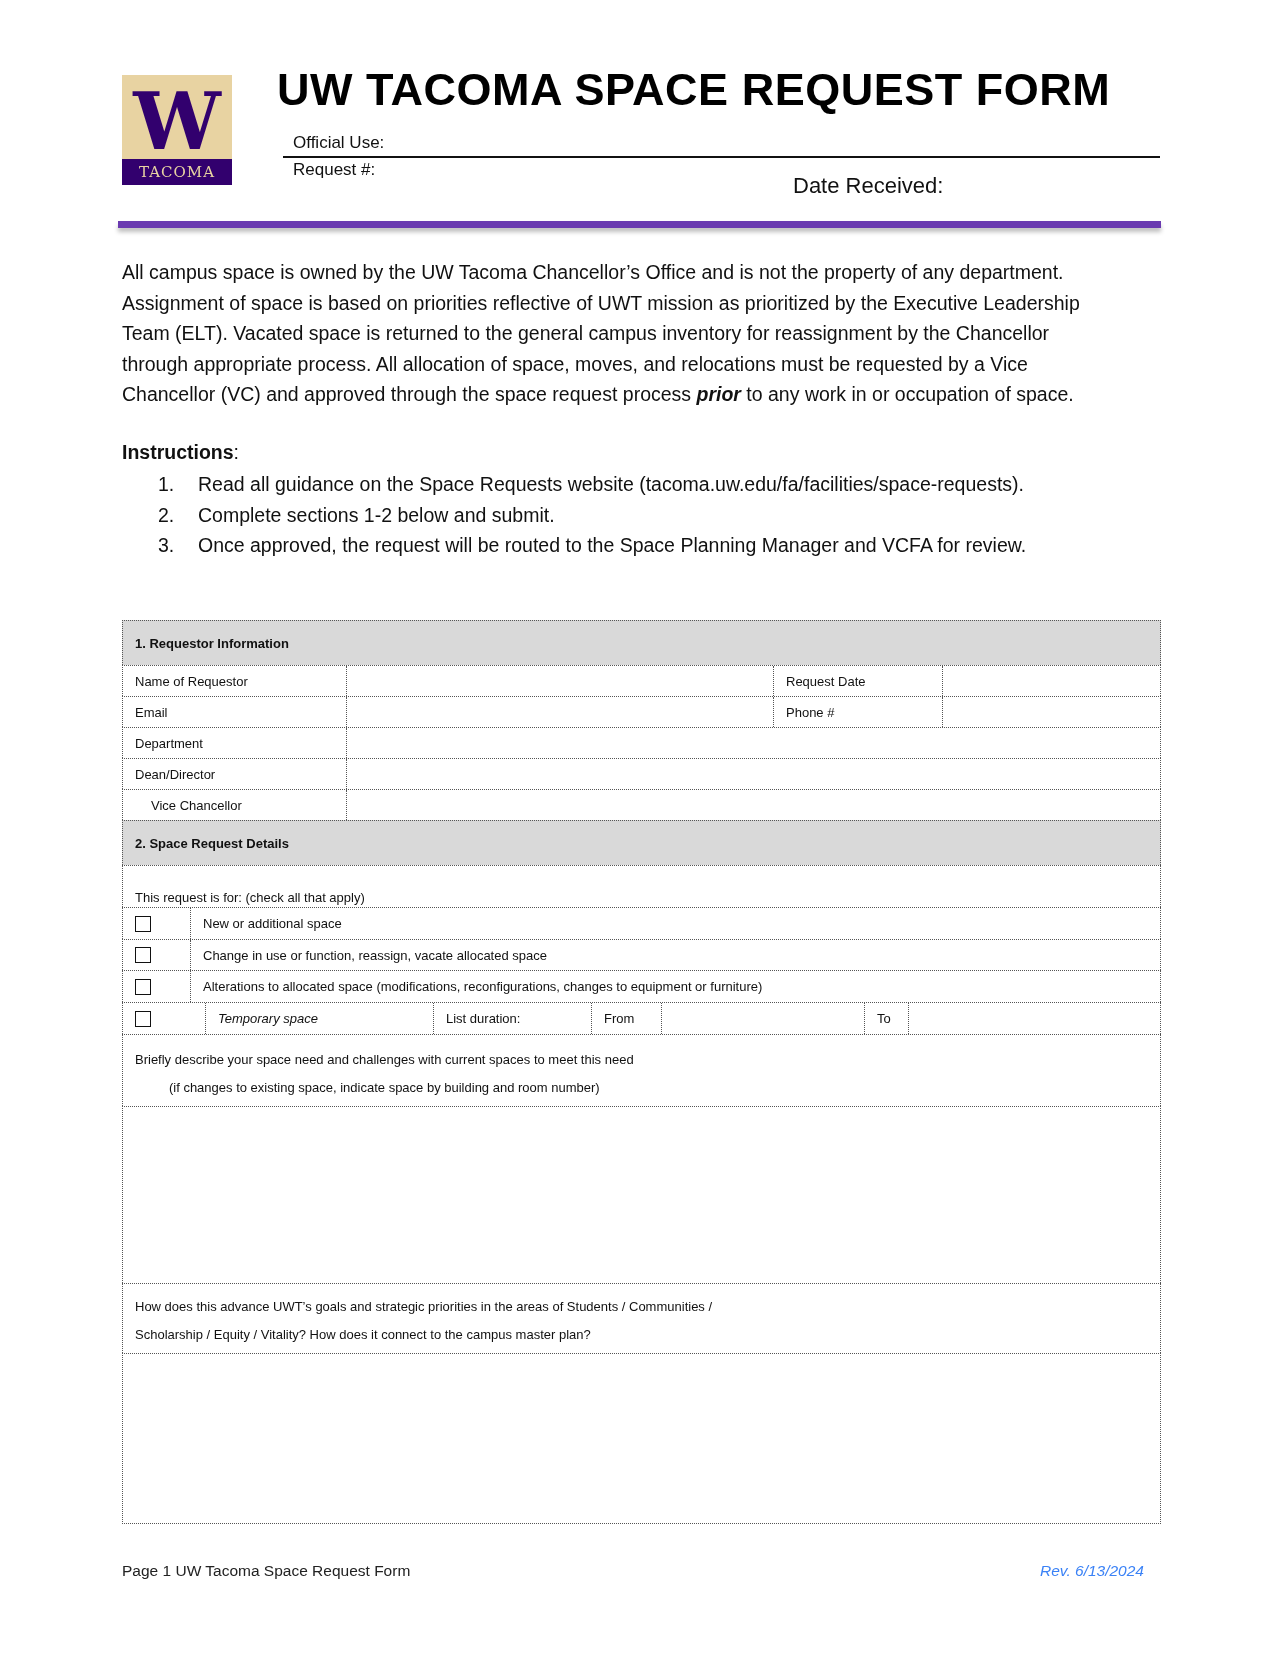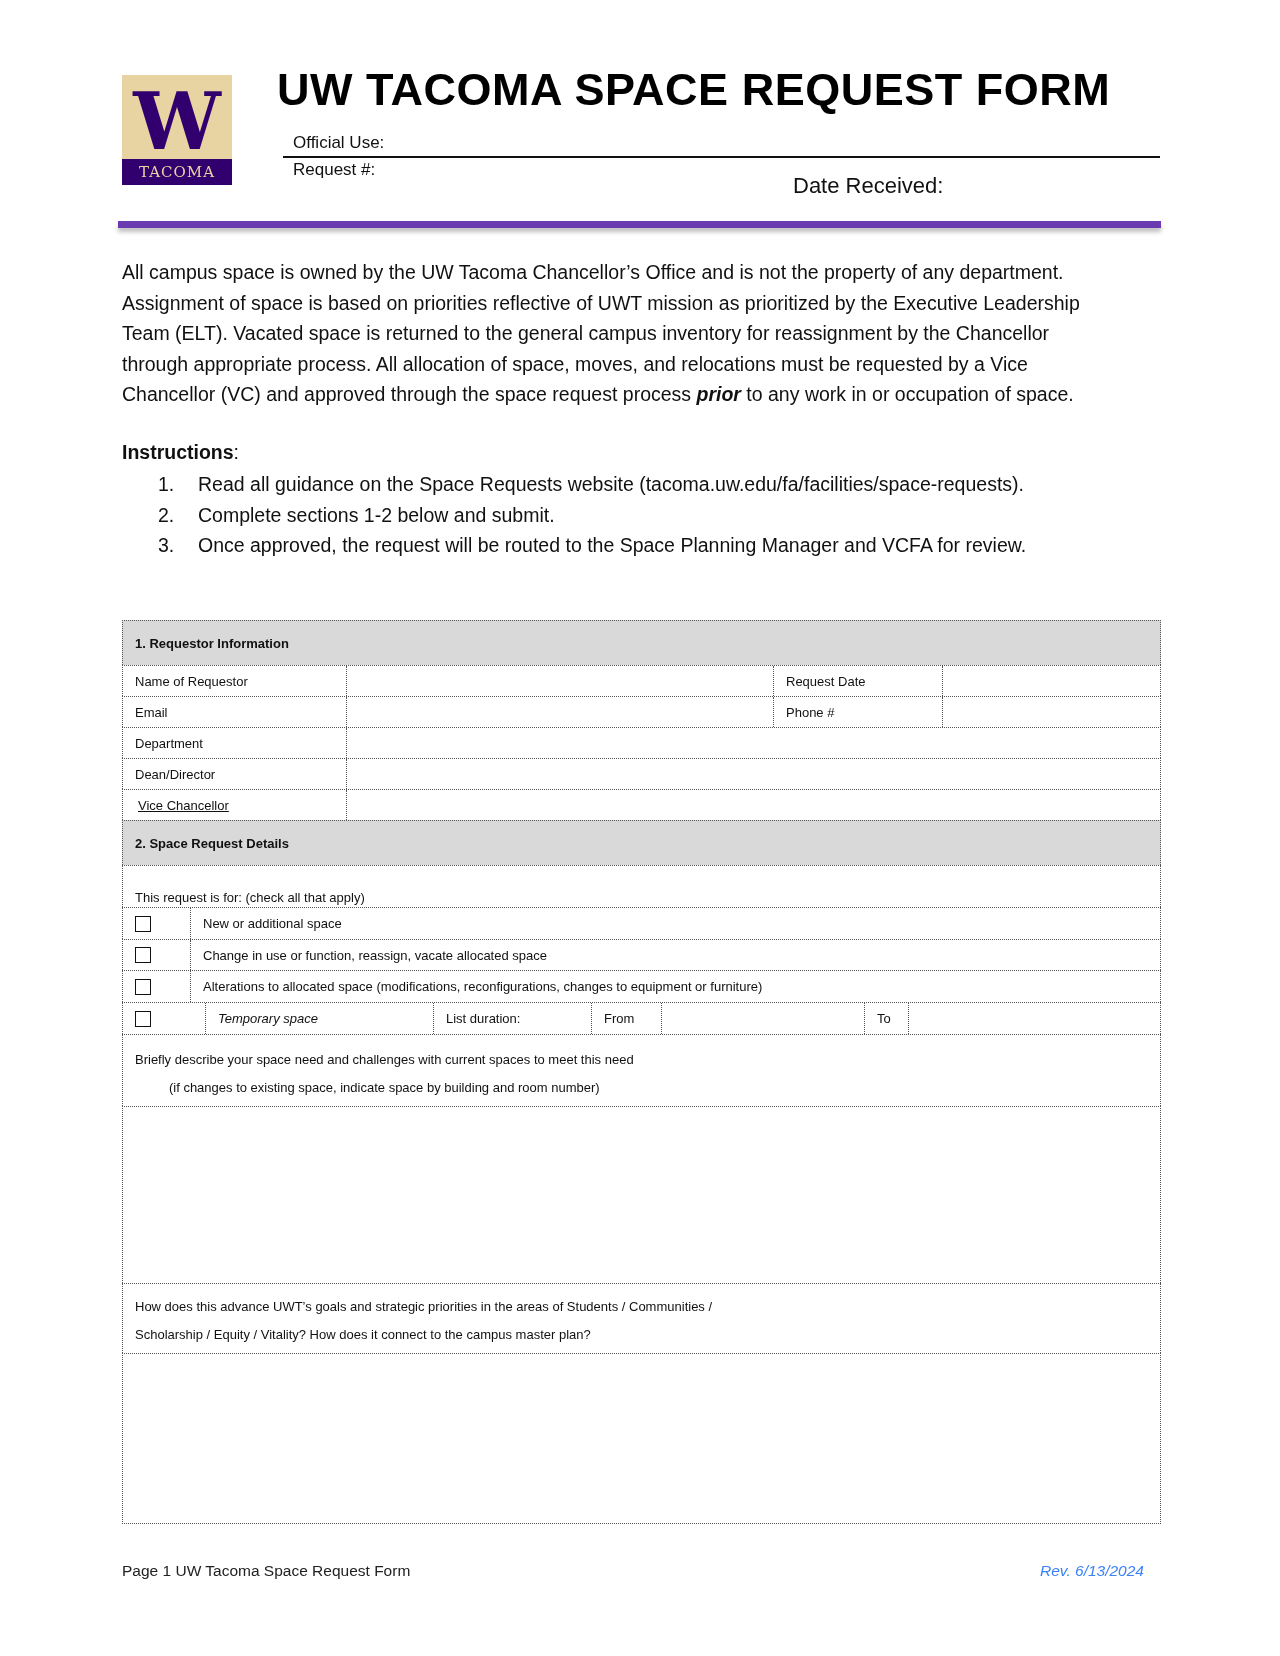--- a/index.html
+++ b/index.html
@@ -106,21 +106,21 @@
     <div class="cell" style="left:0; width:223px;">Department</div>
     <div class="cell vdiv" style="left:223px; width:815px;"></div>
   </div>
 
   <div class="row" style="top:138px; height:31px;">
     <div class="cell" style="left:0; width:223px;">Dean/Director</div>
     <div class="cell vdiv" style="left:223px; width:815px;"></div>
   </div>
 
   <div class="row" style="top:169px; height:31px;">
-    <div class="cell" style="left:3px; width:223px;text-decoration:underline;">Vice Chancellor</div>
+    <div class="cell" style="left:16px; width:223px;">Vice Chancellor</div>
     <div class="cell vdiv" style="left:223px; width:815px;"></div>
   </div>
 
   <div class="row section-head" style="top:200px; height:45px;">
     <div class="cell" style="left:0;">2. Space Request Details</div>
   </div>
 
   <div class="row" style="top:245px; height:42px;">
     <div class="cell" style="left:0; align-items:flex-end; padding-bottom:2px;">This request is for: (check all that apply)</div>
   </div>

